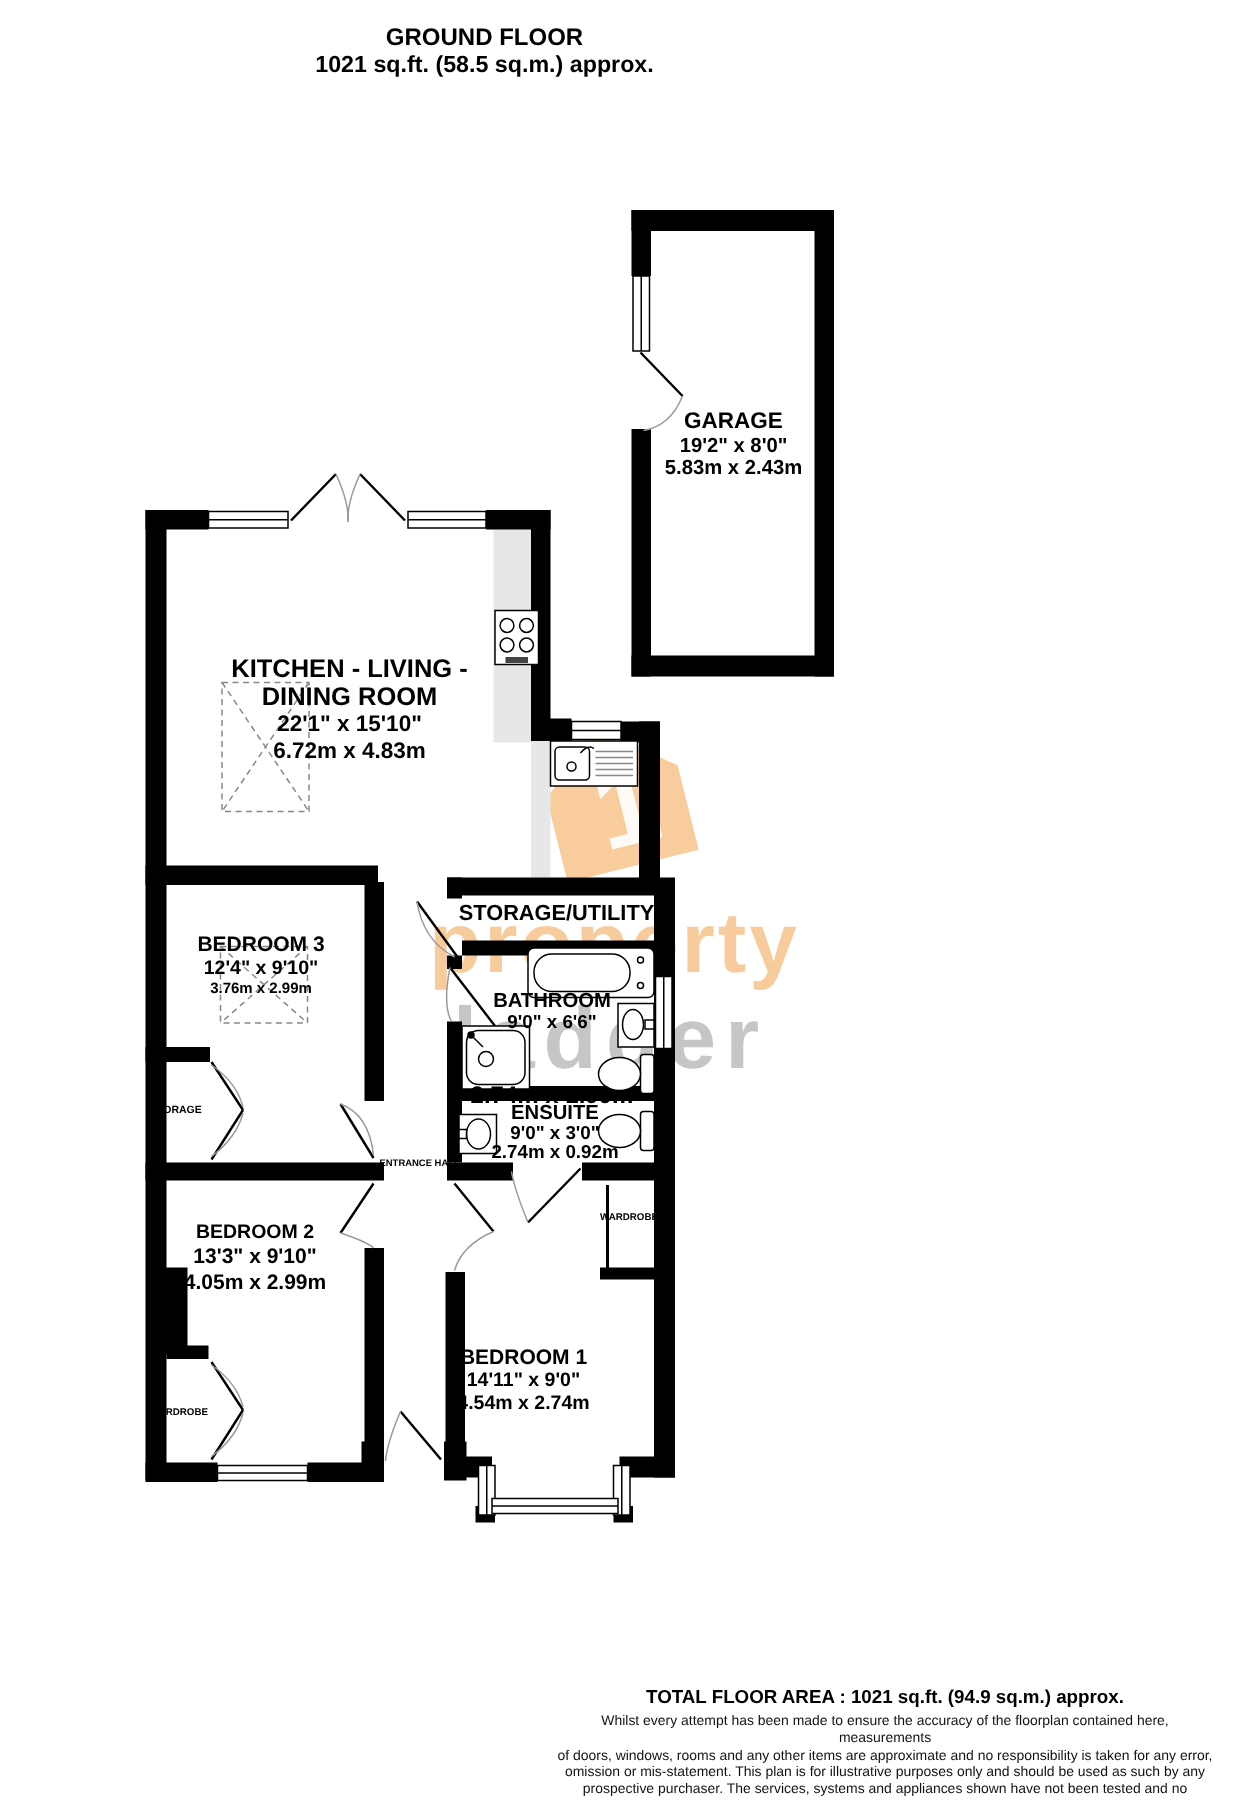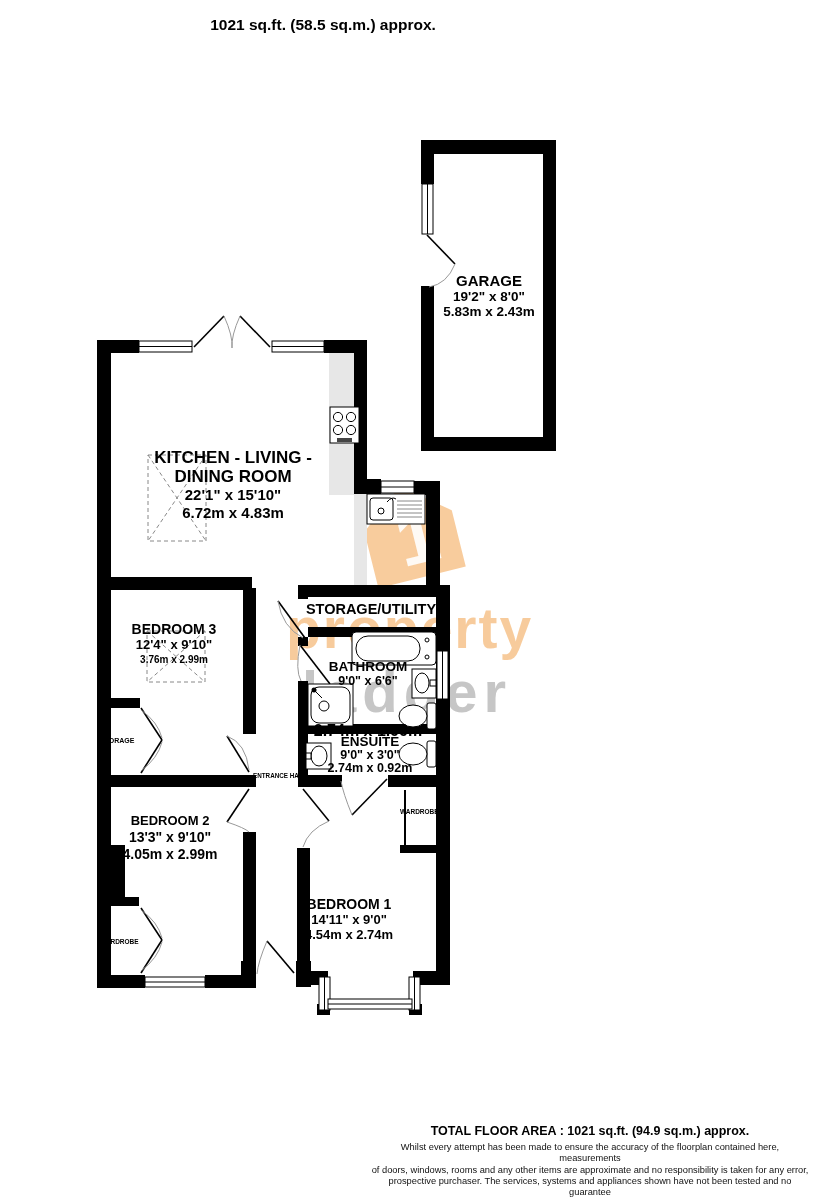--- a/index.html
+++ b/index.html
@@ -18,20 +18,21 @@
   .footer{position:absolute;left:370px;top:1124px;width:440px;text-align:center;z-index:5;}
   .footer .total{font-weight:bold;font-size:12.5px;margin-bottom:4px;}
   .footer .disc{font-size:9.3px;line-height:11.3px;color:#111;}
 </style>
 </head>
 <body>
 
 <div class="plan">
 
   <div class="title-block">
+    <div class="t1">GROUND FLOOR</div>
     <div class="t2">1021 sq.ft. (58.5 sq.m.) approx.</div>
   </div>
 
   <svg width="824" height="1200" viewBox="0 0 824 1200">
 
     <g>
       <g transform="translate(410,533) rotate(-14)">
         <path d="M-44,46 L-44,-12 L1,-48 L46,-12 L46,46 Z" fill="#F2A24C" opacity="0.55"></path>
         <text x="6" y="32" font-size="74" font-weight="bold" fill="#ffffff" text-anchor="middle" opacity="0.9">1</text>
       </g>
@@ -220,21 +221,21 @@
     </g>
   </svg>
 
   <div class="rl" style="left:489px;top:272px;">
     <span class="nm" style="font-size:15px;line-height:17px;">GARAGE</span>
     <span class="dim" style="font-size:13.5px;line-height:15px;">19'2" x 8'0"</span>
     <span class="dim" style="font-size:13.5px;line-height:15px;">5.83m x 2.43m</span>
   </div>
 
   <div class="rl" style="left:233px;top:436px;">
-    <span class="nm" style="font-size:17px;line-height:19px;margin-top:12px;">KITCHEN - LIVING -</span>
+    <span class="nm" style="font-size:17px;line-height:19px;">KITCHEN - LIVING -</span>
     <span class="nm" style="font-size:17px;line-height:19px;">DINING ROOM</span>
     <span class="dim" style="font-size:15px;line-height:17.5px;">22'1" x 15'10"</span>
     <span class="dim" style="font-size:15px;line-height:17.5px;">6.72m x 4.83m</span>
   </div>
 
   <div class="rl" style="left:174px;top:621px;">
     <span class="nm" style="font-size:14px;line-height:16px;">BEDROOM 3</span>
     <span class="dim" style="font-size:13px;line-height:15px;">12'4" x 9'10"</span>
     <span class="dim" style="font-size:10px;line-height:15px;">3.76m x 2.99m</span>
   </div>
@@ -269,17 +270,18 @@
 
   <div class="tiny" style="left:100px;top:737px;font-size:7px;">STORAGE</div>
   <div class="tiny" style="left:253px;top:772px;font-size:6.3px;">ENTRANCE HALL</div>
   <div class="tiny" style="left:100px;top:938px;font-size:6.5px;">WARDROBE</div>
   <div class="tiny" style="left:400px;top:808px;font-size:6.5px;width:36px;overflow:hidden;">WARDROBE</div>
 
   <div class="footer">
     <div class="total">TOTAL FLOOR AREA : 1021 sq.ft. (94.9 sq.m.) approx.</div>
     <div class="disc">Whilst every attempt has been made to ensure the accuracy of the floorplan contained here, measurements</div>
     <div class="disc">of doors, windows, rooms and any other items are approximate and no responsibility is taken for any error,</div>
+    <div class="disc">omission or mis-statement. This plan is for illustrative purposes only and should be used as such by any</div>
     <div class="disc">prospective purchaser. The services, systems and appliances shown have not been tested and no guarantee</div>
 
   </div>
 
 </div>
 
 </body></html>

